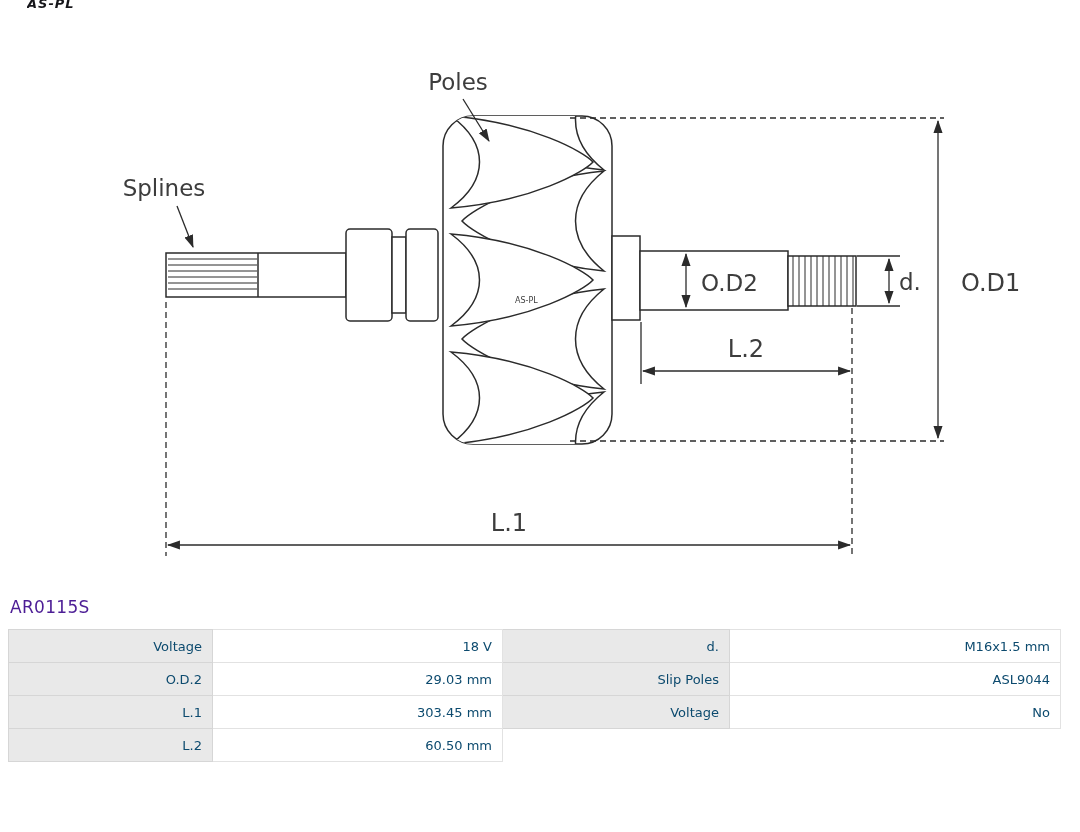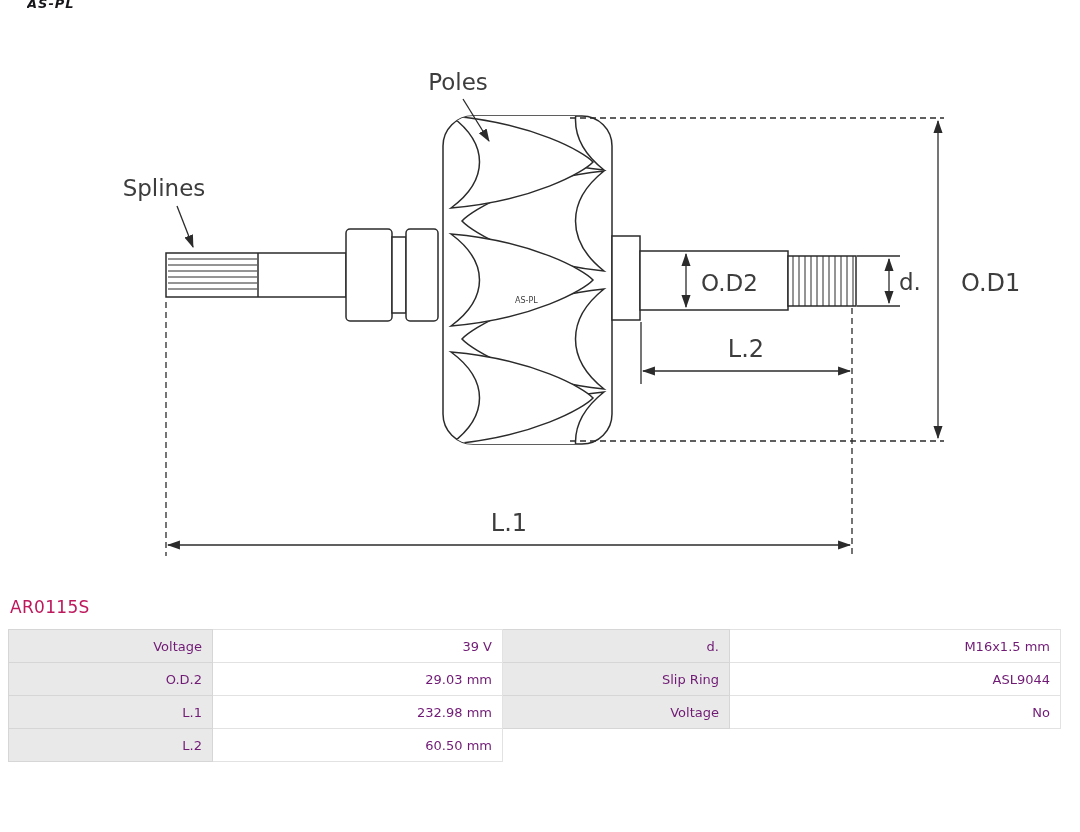--- a/index.html
+++ b/index.html
@@ -7,30 +7,30 @@
   .page {
     position:relative; width:1080px; height:832px; background:#fff;
     font-family:"DejaVu Sans", "Liberation Sans", sans-serif; overflow:hidden;
   }
   .logo {
     position:absolute; top:-4px; left:27px; height:15px; overflow:hidden;
     font-weight:bold; font-style:italic; font-size:13px; color:#16161a; letter-spacing:1px;
   }
   .part-number {
     position:absolute; top:597px; left:10px;
-    font-size:17px; color:#be185d; letter-spacing:0.3px;
+    font-size:17px; color:#4c1d95; letter-spacing:0.3px;
   }
   .diagram-area { position:absolute; top:0; left:0; width:1080px; height:585px; }
   svg text { font-family:"DejaVu Sans", "Liberation Sans", sans-serif; fill:#3d3d3d; }
   .spec-table {
     position:absolute; top:629px; left:8px; width:1053px;
     border-collapse:collapse; table-layout:fixed;
   }
   .spec-table td {
-    height:33px; font-size:13px; color:#701a75; text-align:right;
+    height:33px; font-size:13px; color:#0c4a6e; text-align:right;
     padding:0 10px; white-space:pre; border:1px solid #e2e2e2; background:#fff;
     overflow:hidden;
   }
   .spec-table td.lbl { background:#e9e9e9; border:1px solid #d6d6d6; }
   .spec-table td.blank { background:transparent; border:none; }
 </style>
 </head>
 <body>
 
 <div class="page">
@@ -154,33 +154,33 @@
   <table class="spec-table">
     <colgroup>
       <col style="width:204px">
         <col style="width:290px">
         <col style="width:227px">
         <col>
     </colgroup>
     <tbody>
       <tr>
         <td class="lbl">Voltage</td>
-        <td>39 V</td>
+        <td>18 V</td>
         <td class="lbl">d.</td>
         <td>M16x1.5 mm</td>
       </tr>
       <tr>
         <td class="lbl">O.D.2</td>
         <td>29.03 mm</td>
-        <td class="lbl">Slip Ring</td>
+        <td class="lbl">Slip Poles</td>
         <td>ASL9044</td>
       </tr>
       <tr>
         <td class="lbl">L.1</td>
-        <td>232.98 mm</td>
+        <td>303.45 mm</td>
         <td class="lbl">Voltage</td>
         <td>No</td>
       </tr>
       <tr>
         <td class="lbl">L.2</td>
         <td>60.50 mm</td>
         <td class="blank"></td>
         <td class="blank"></td>
       </tr>
     </tbody>

